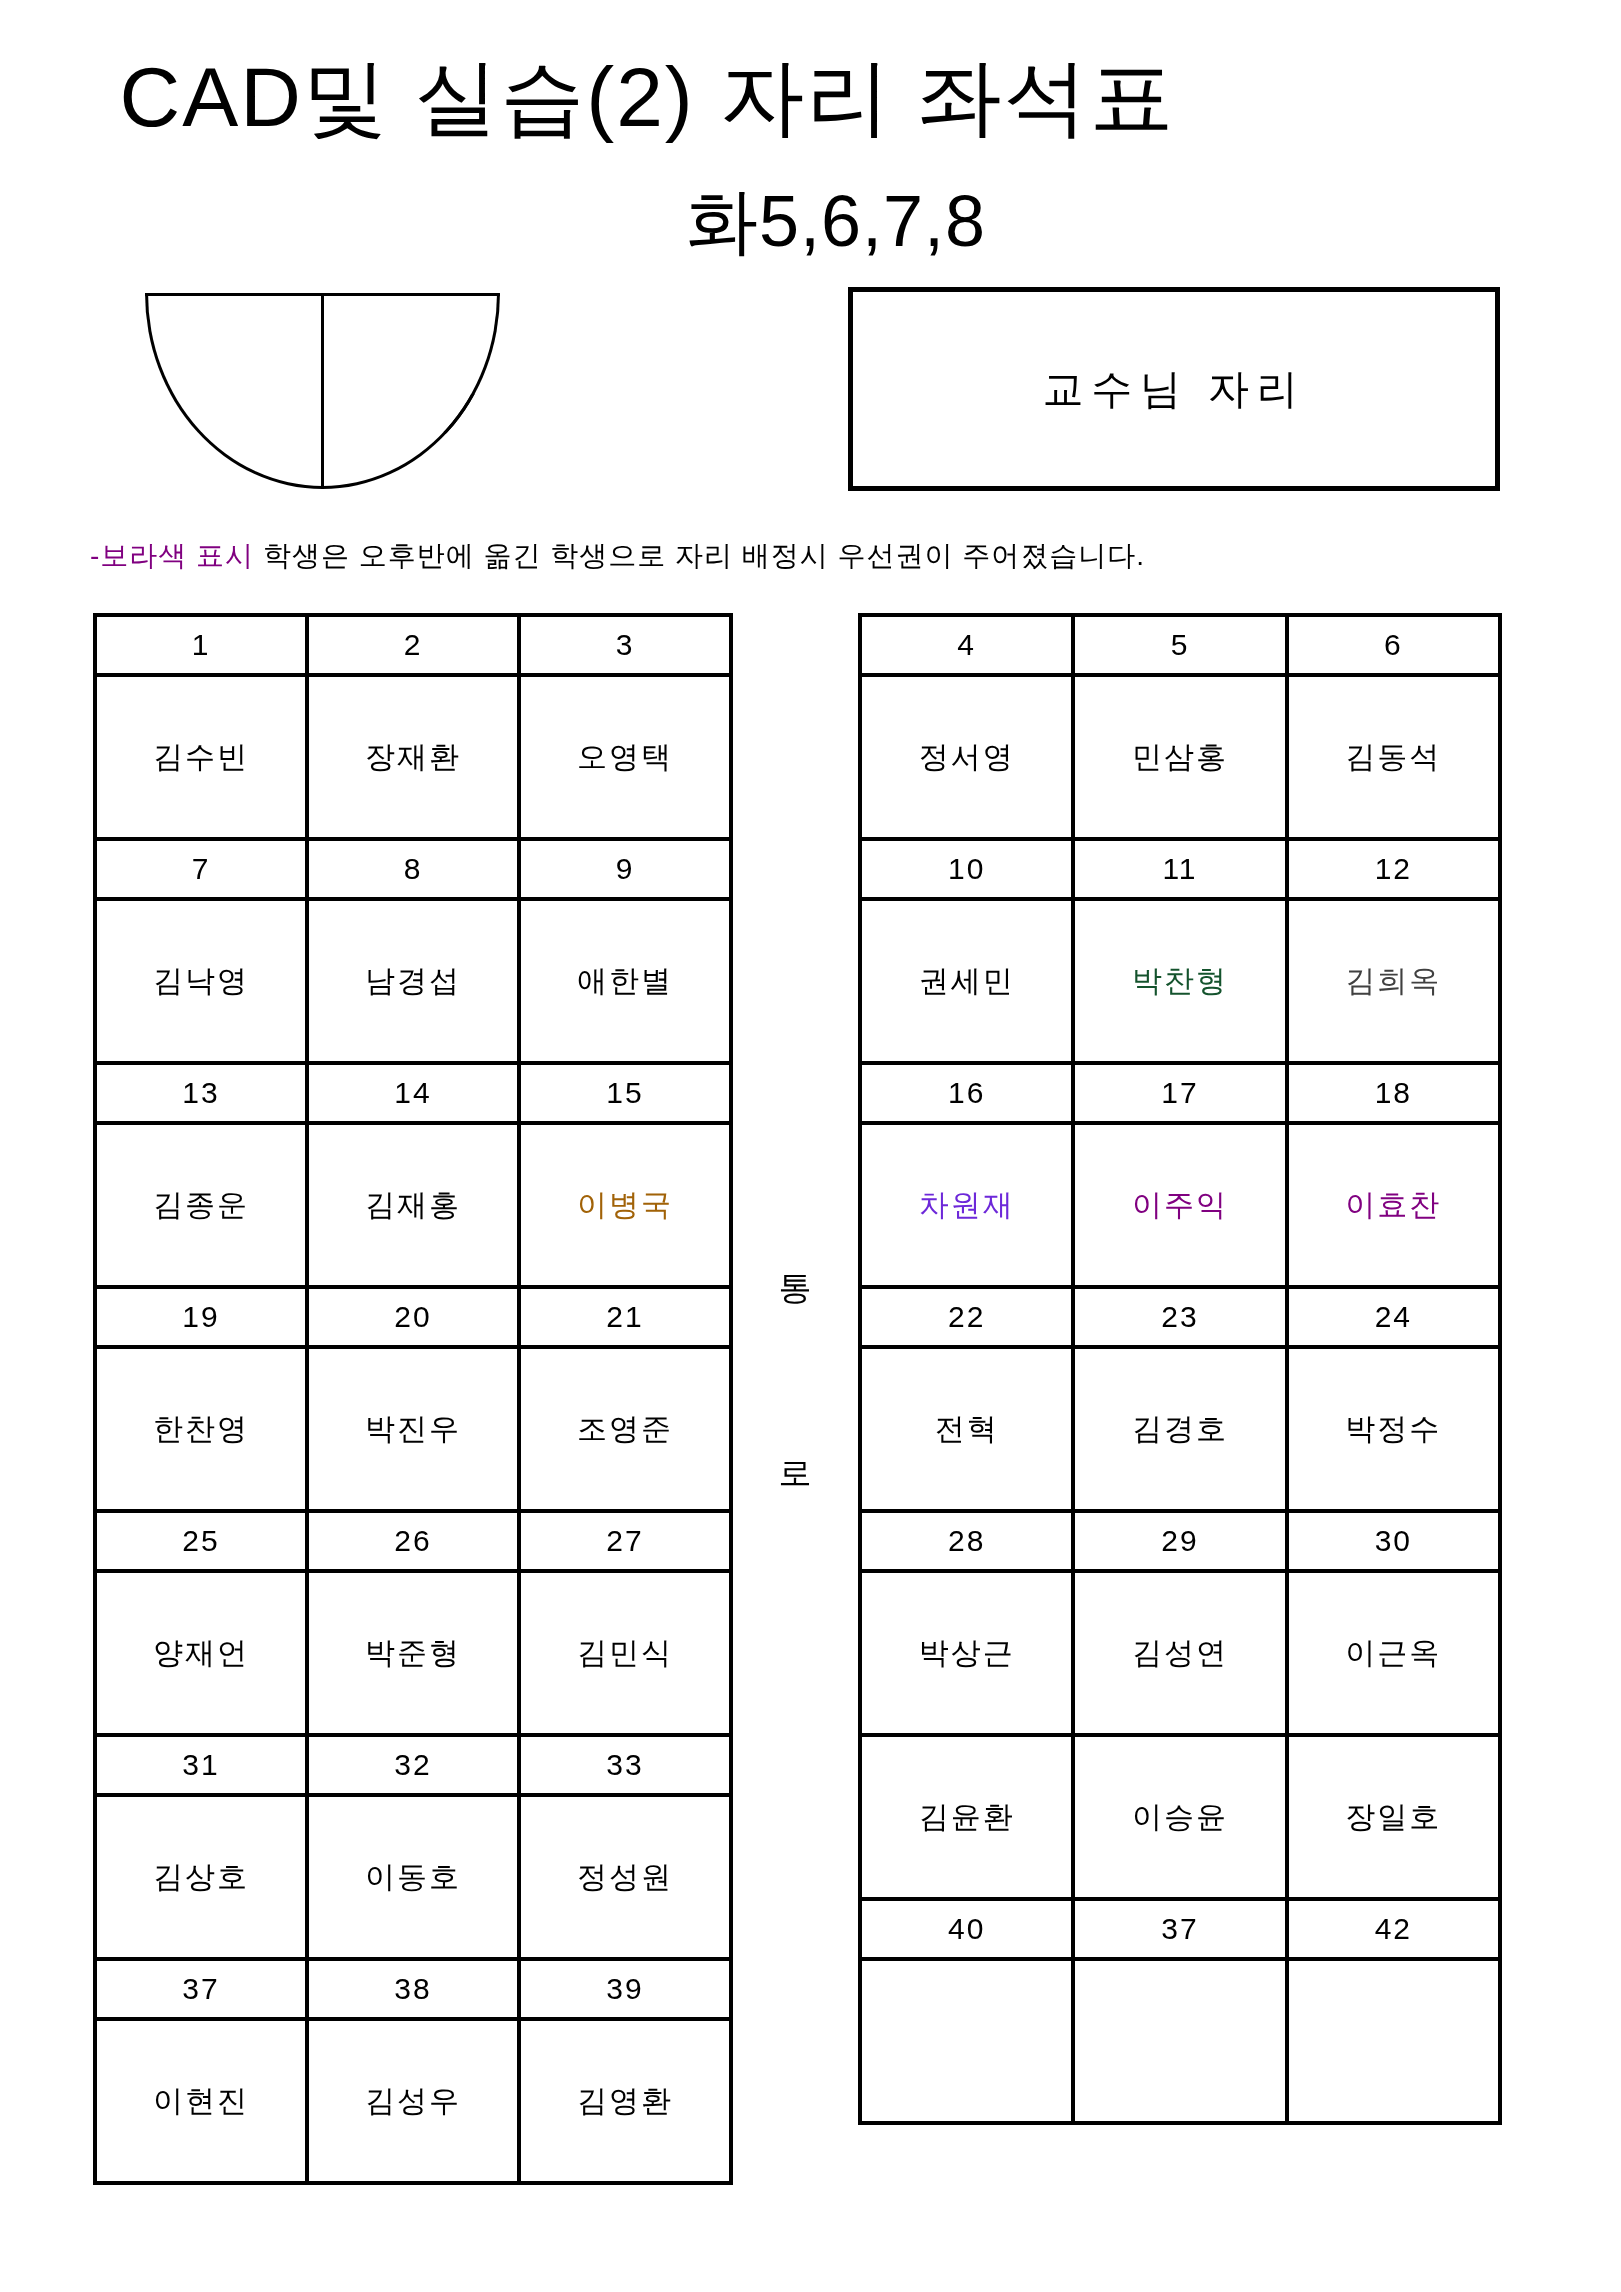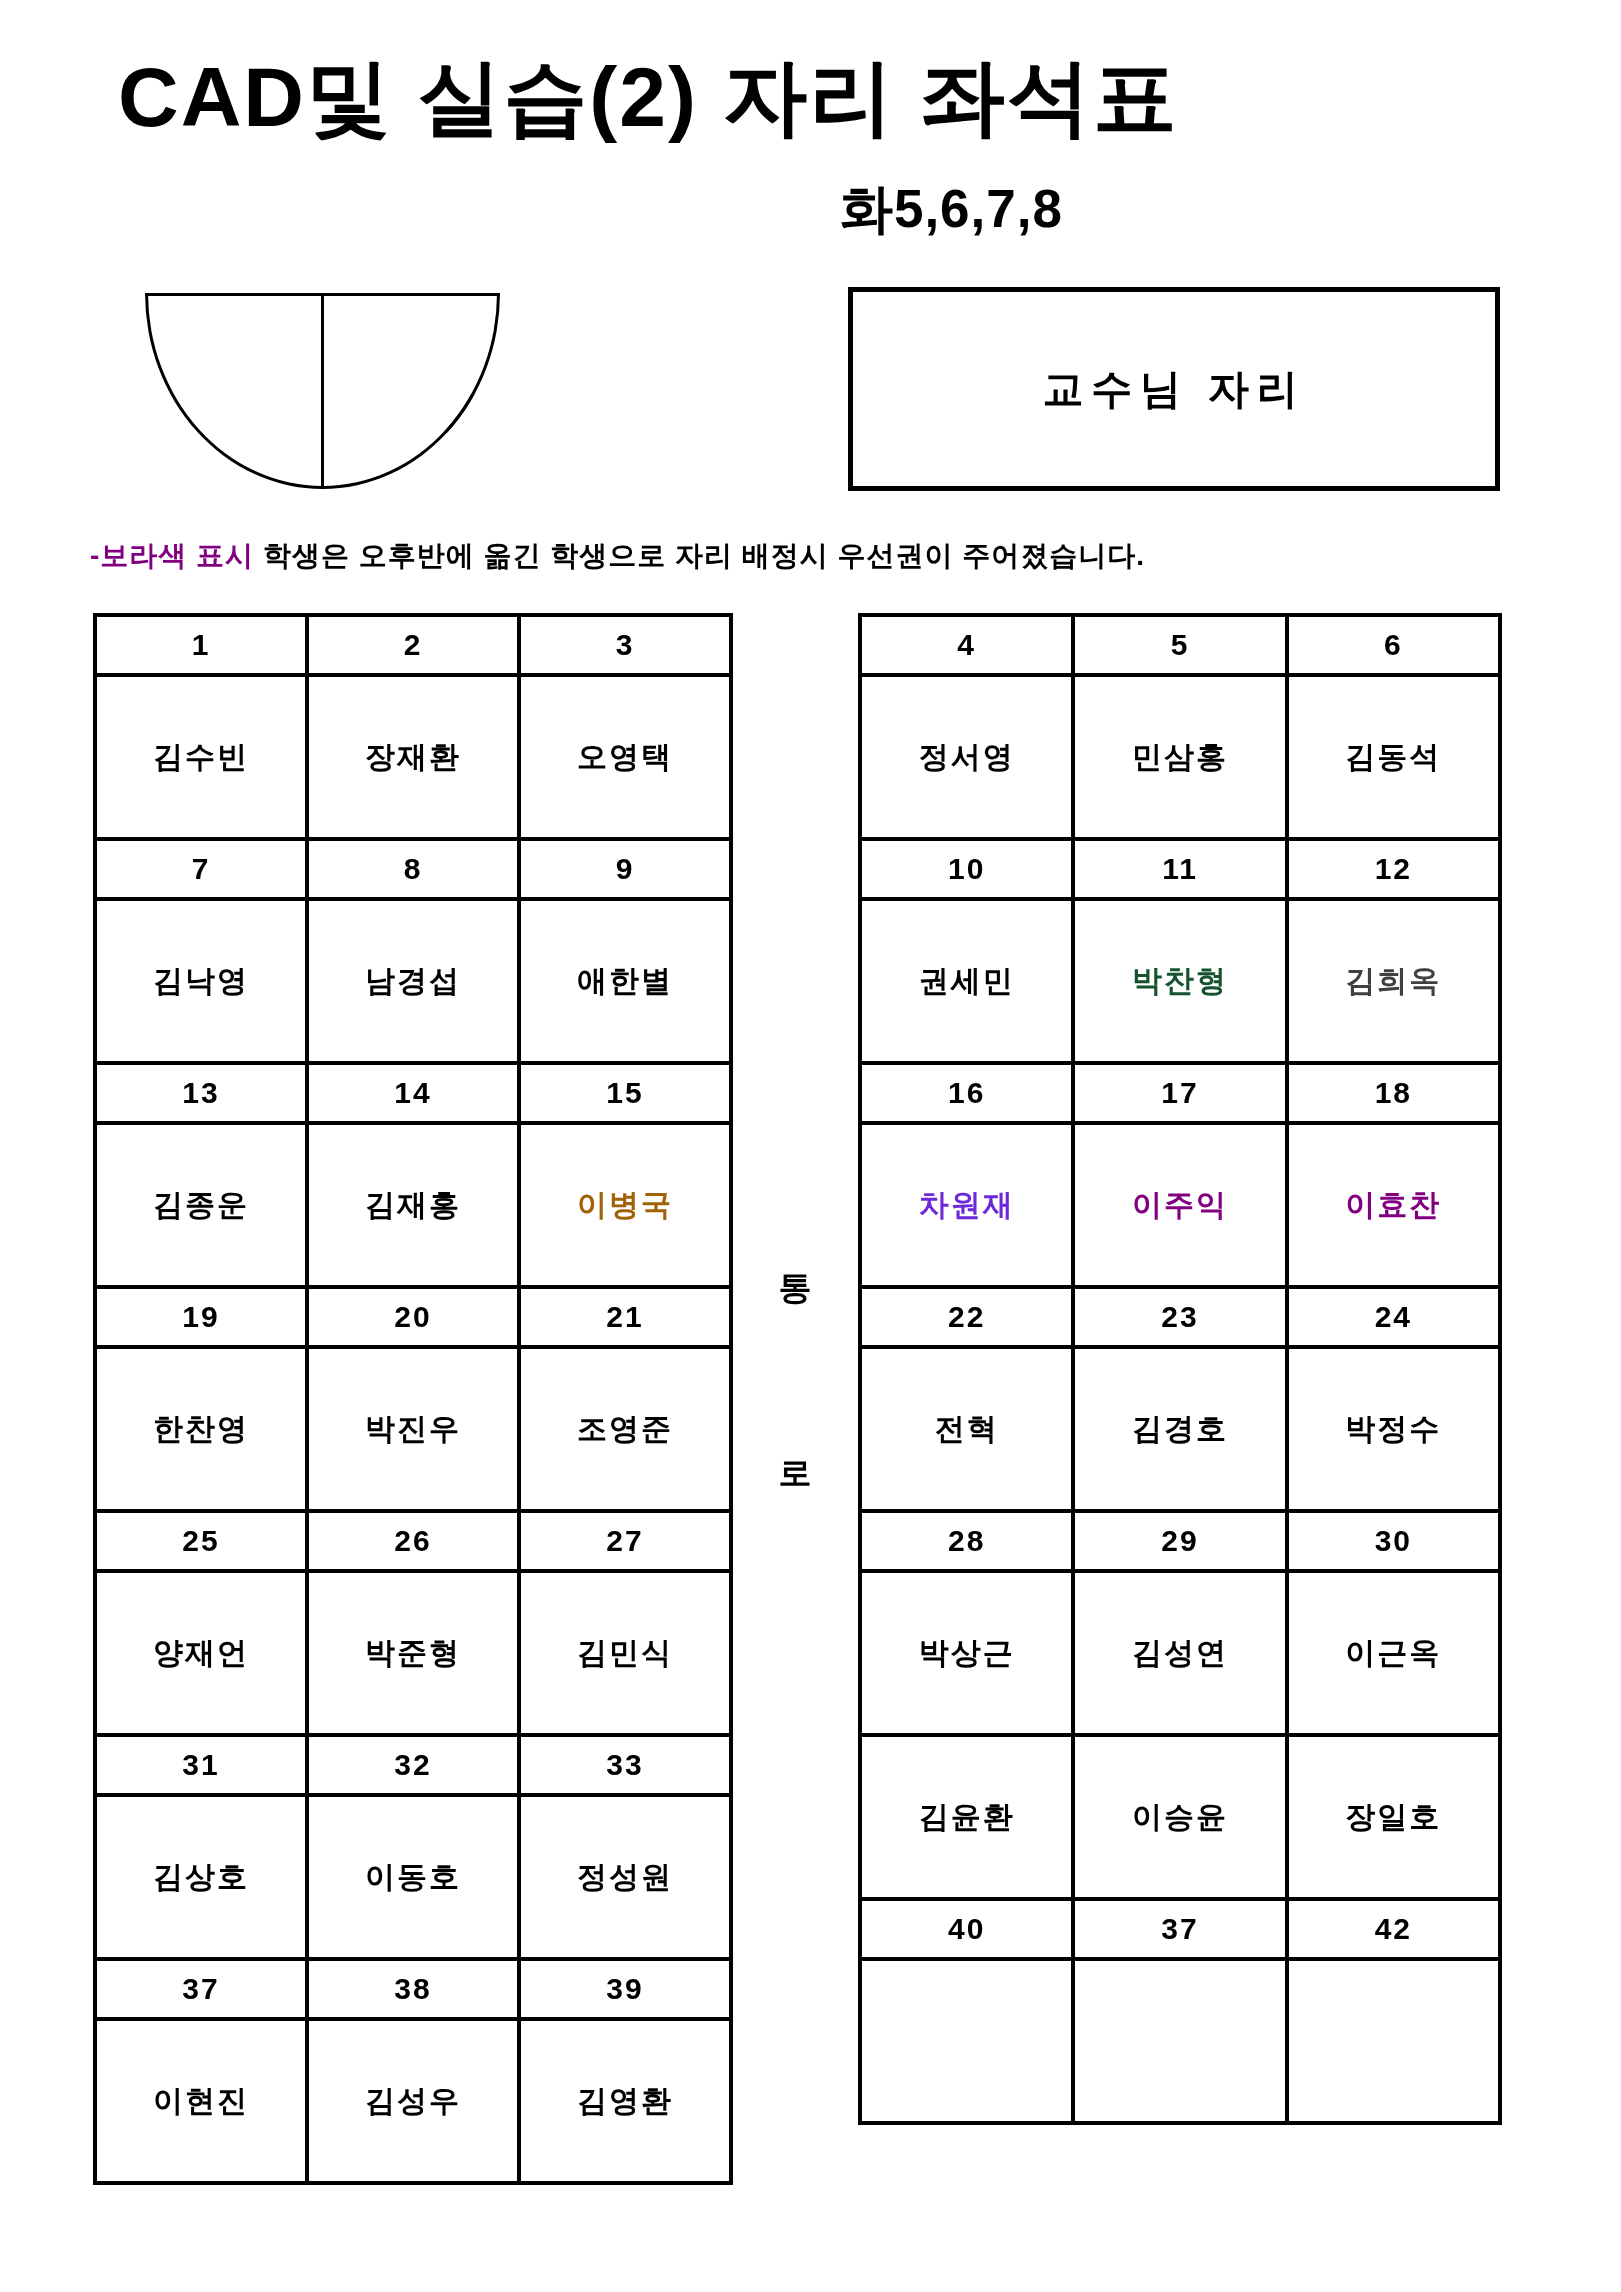--- a/index.html
+++ b/index.html
@@ -2,37 +2,37 @@
 <html><head>
 <meta charset="utf-8">
 <style>
   html, body { margin: 0; padding: 0; background: #ffffff; }
   .page {
     position: relative;
     width: 1621px;
     height: 2293px;
     background: #ffffff;
     font-family: "Liberation Sans", sans-serif;
-    font-weight: bold;
+    font-weight: normal;
     color: #000000;
     overflow: hidden;
   }
   .title {
     position: absolute;
     left: 118px; top: 41px; width: 1059px;
     text-align: center;
     font-size: 84px;
     letter-spacing: 2px;
     white-space: nowrap;
   }
   .subtitle {
     position: absolute;
-    left: 573px; top: 174px; width: 490px;
-    text-align: right;
-    font-size: 53px;
+    left: 591px; top: 174px; width: 490px;
+    text-align: center;
+    font-size: 72px;
     letter-spacing: 1px;
   }
   .podium {
     position: absolute;
     left: 145px; top: 293px;
     width: 355px; height: 196px;
     box-sizing: border-box;
     border: 3.9px solid #000;
     border-radius: 0 0 50% 50% / 0 0 100% 100%;
   }

